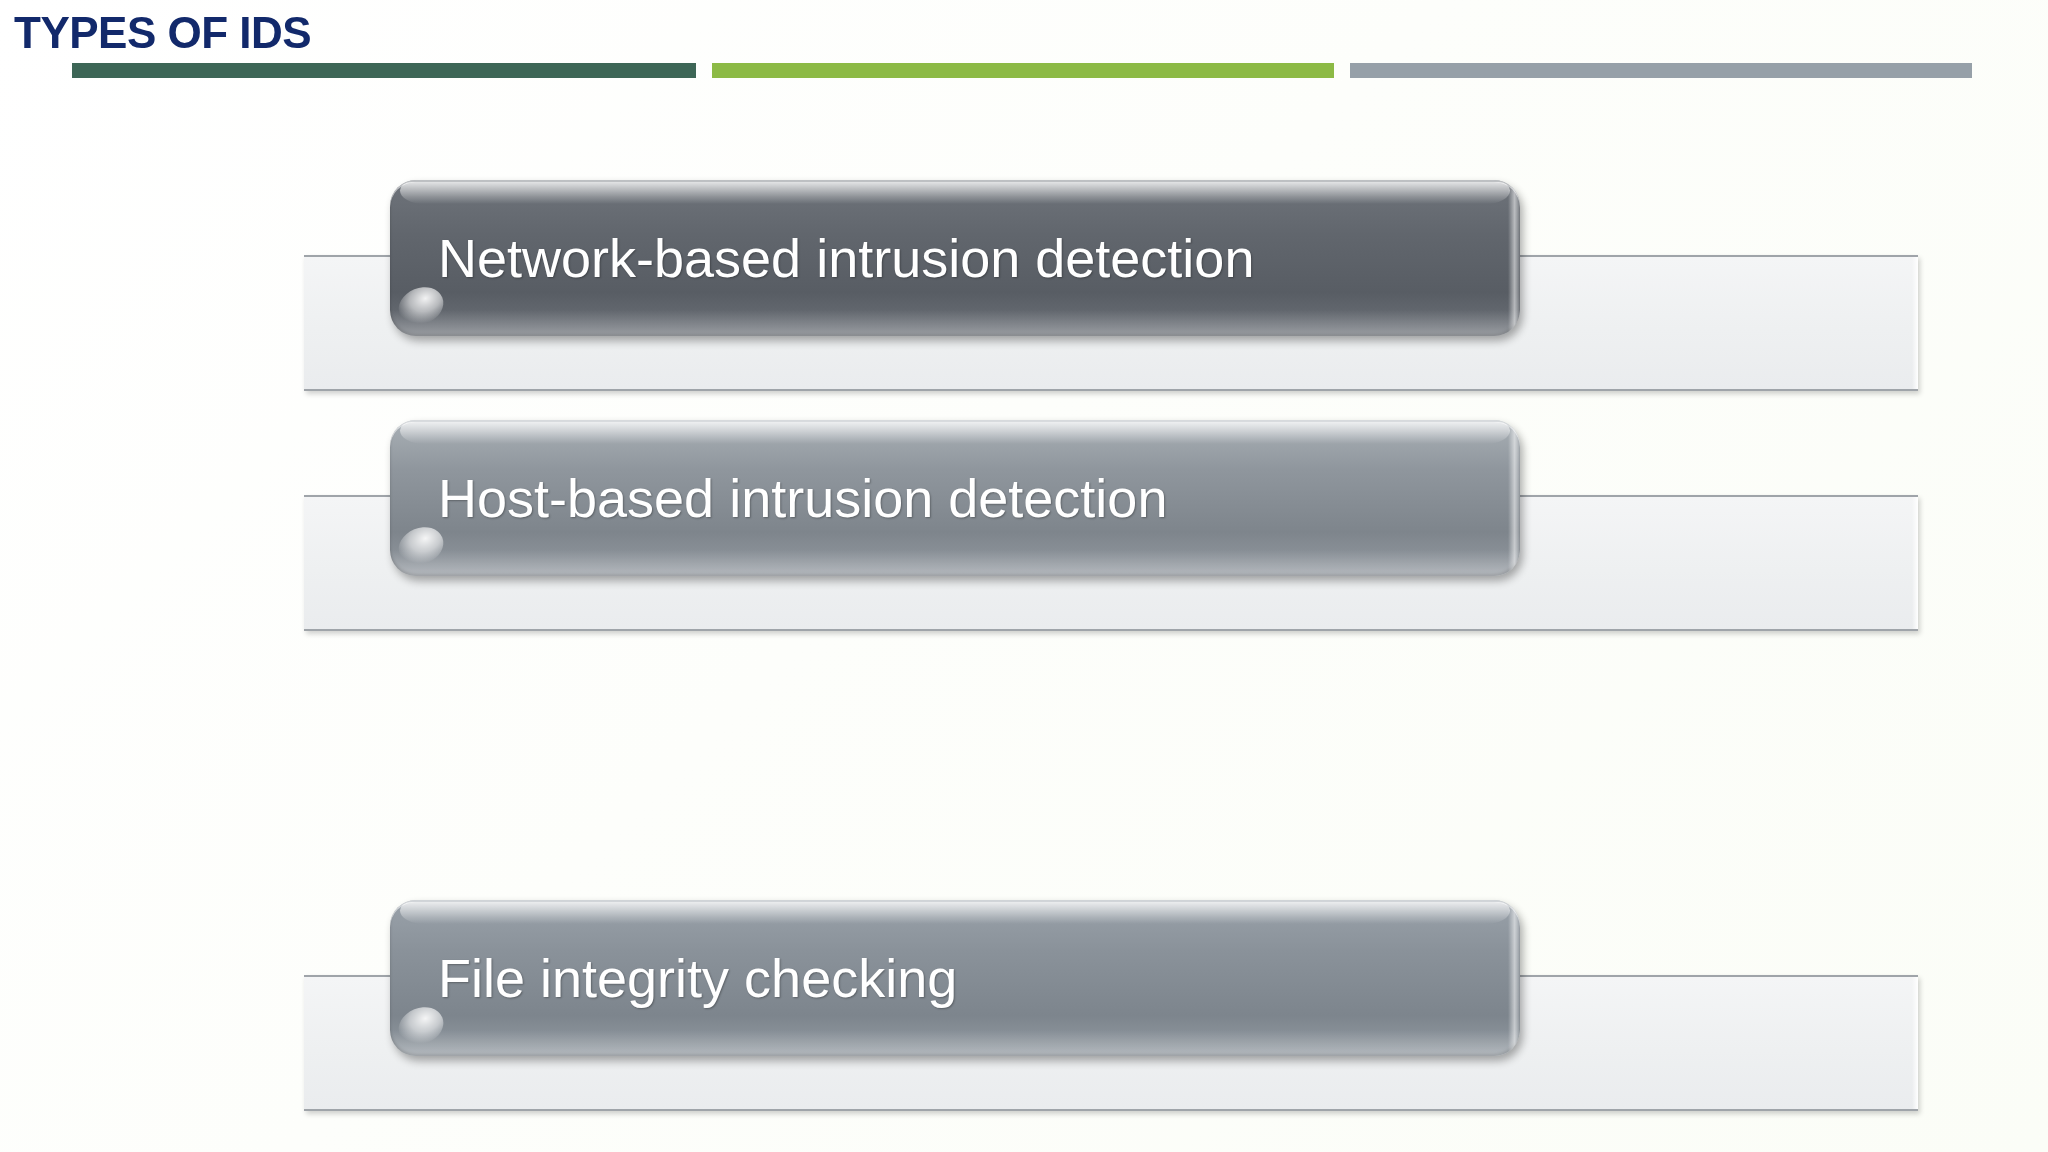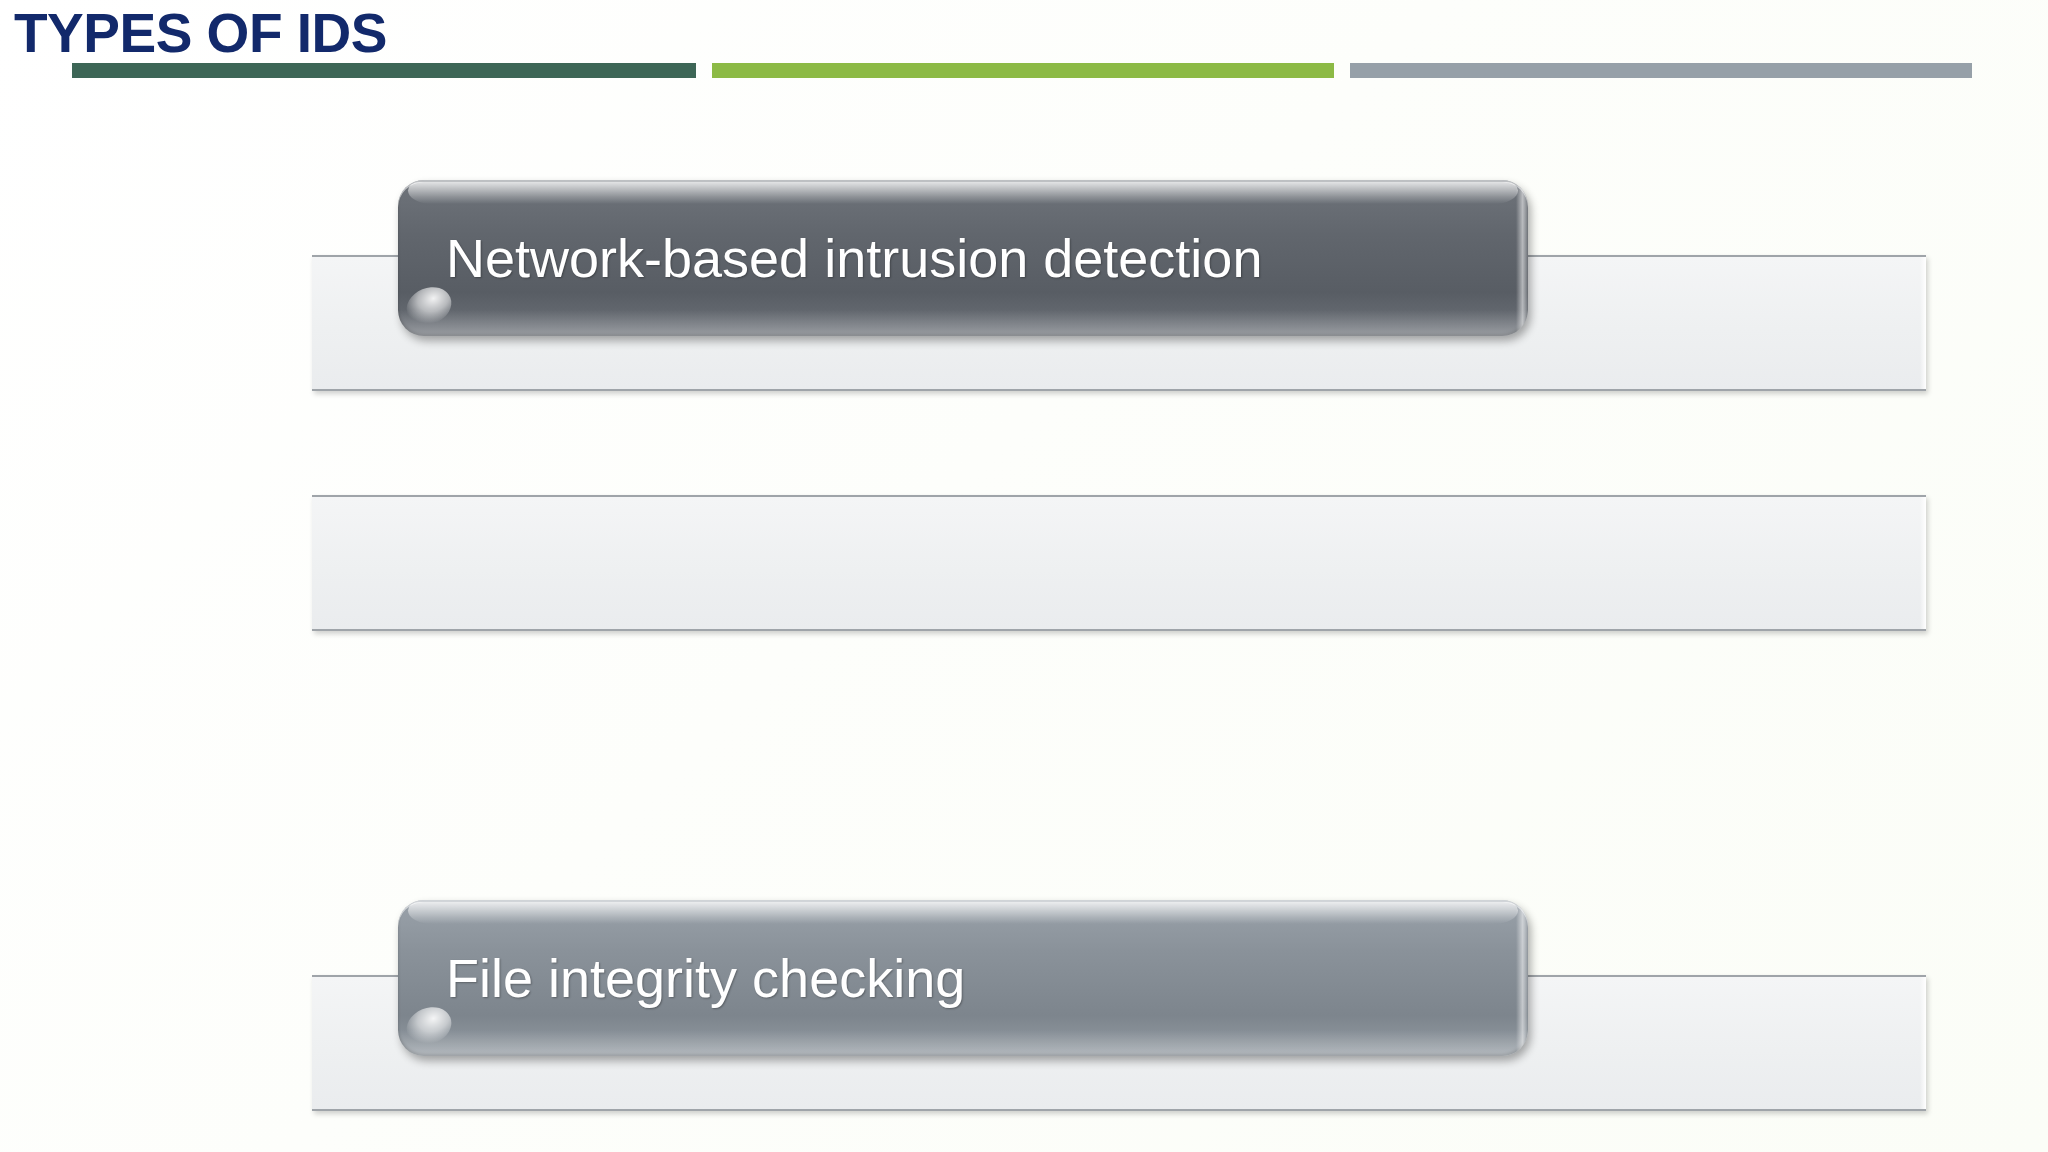--- a/index.html
+++ b/index.html
@@ -29,41 +29,41 @@
     position: absolute;
     left: 0; top: 0;
     width: 2048px;
     height: 92px;
   }
   #page-title {
     position: absolute;
     left: 14px;
     top: 2px;
     font-family: "Liberation Sans", sans-serif;
-    font-size: 55px;
+    font-size: 44px;
     font-weight: bold;
     letter-spacing: -0.5px;
     color: #12296b;
     line-height: 62px;
     white-space: nowrap;
   }
 
   .rule {
     position: absolute;
     height: 15px;
     top: 63px;
   }
   #rule-dark  { left: 72px;   width: 624px; background: #3d6656; }
   #rule-green { left: 712px;  width: 622px; background: #8cba45; }
   #rule-gray  { left: 1350px; width: 622px; background: #96a0a8; }
 
   
   .row {
     position: absolute;
-    left: 16px;
+    left: 8px;
     width: 1724px;
     height: 240px;
   }
 
   
   .plate {
     position: absolute;
     left: 296px;
     top: 75px;
     width: 1614px;
@@ -180,20 +180,27 @@
       <span class="gloss-top"></span>
       <span class="gloss-right"></span>
       <span class="gloss-bottom"></span>
       <span class="gloss-corner"></span>
       <span class="pill-label">Network-based intrusion detection</span>
     </div>
   </div>
 
   <div class="row" id="row-1">
     <div class="plate"></div>
+    <div class="pill" id="pill-1">
+      <span class="gloss-top"></span>
+      <span class="gloss-right"></span>
+      <span class="gloss-bottom"></span>
+      <span class="gloss-corner"></span>
+      <span class="pill-label">Host-based intrusion detection</span>
+    </div>
   </div>
 
 
   <div class="row" id="row-3">
     <div class="plate"></div>
     <div class="pill" id="pill-3">
       <span class="gloss-top"></span>
       <span class="gloss-right"></span>
       <span class="gloss-bottom"></span>
       <span class="gloss-corner"></span>

